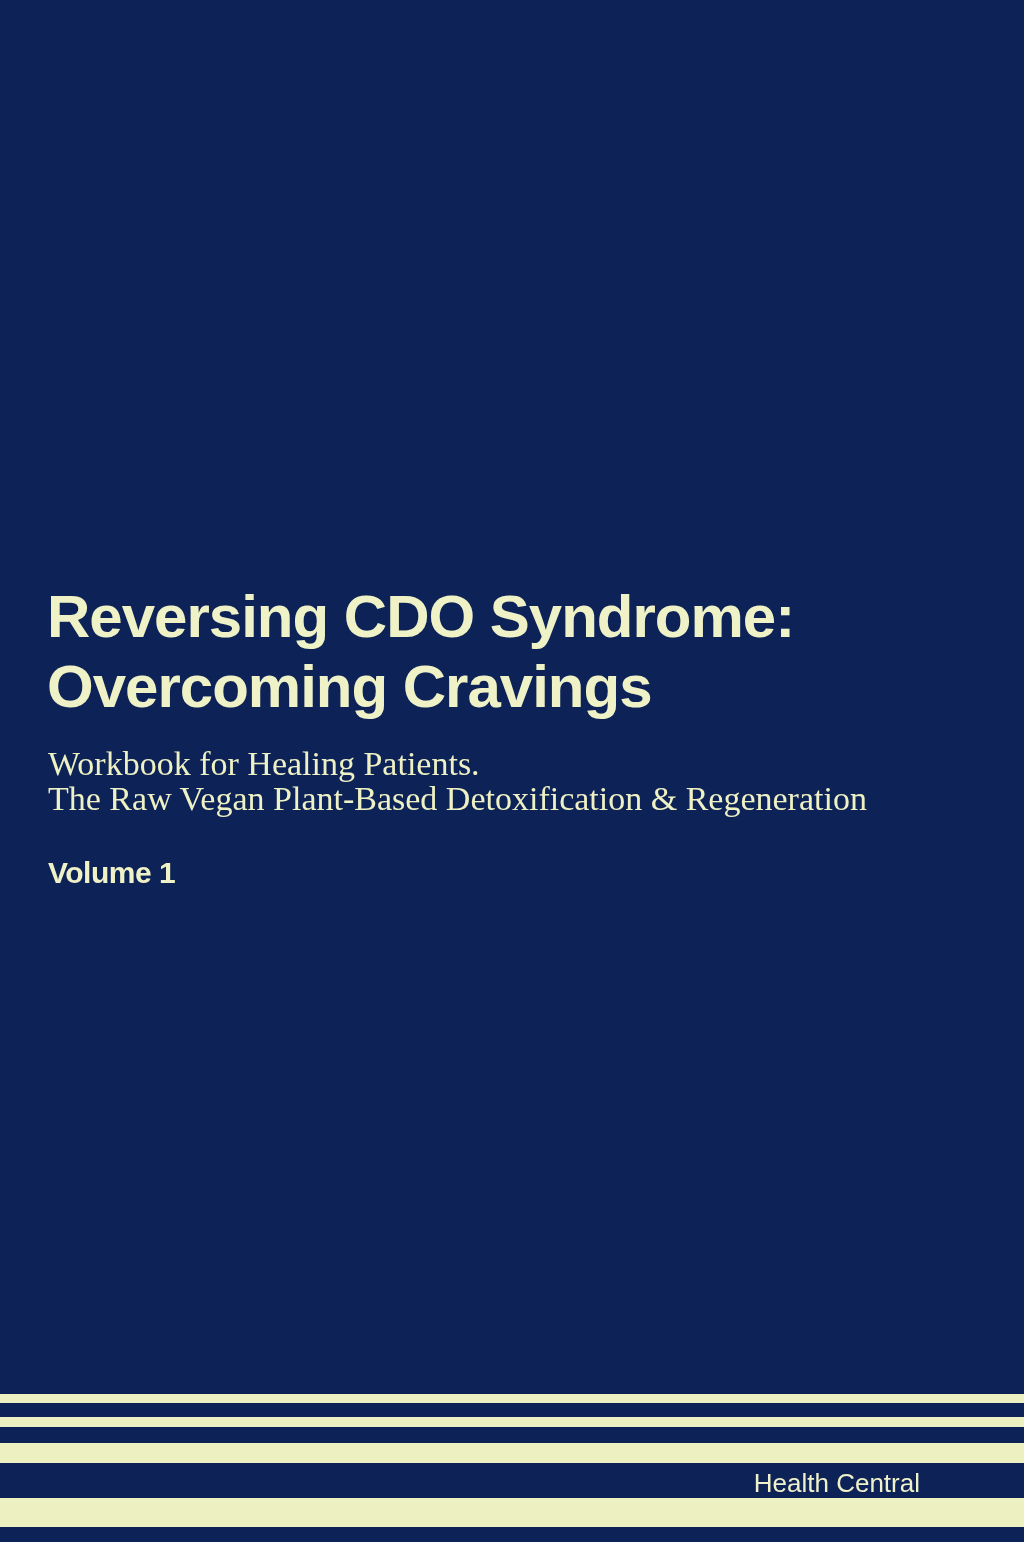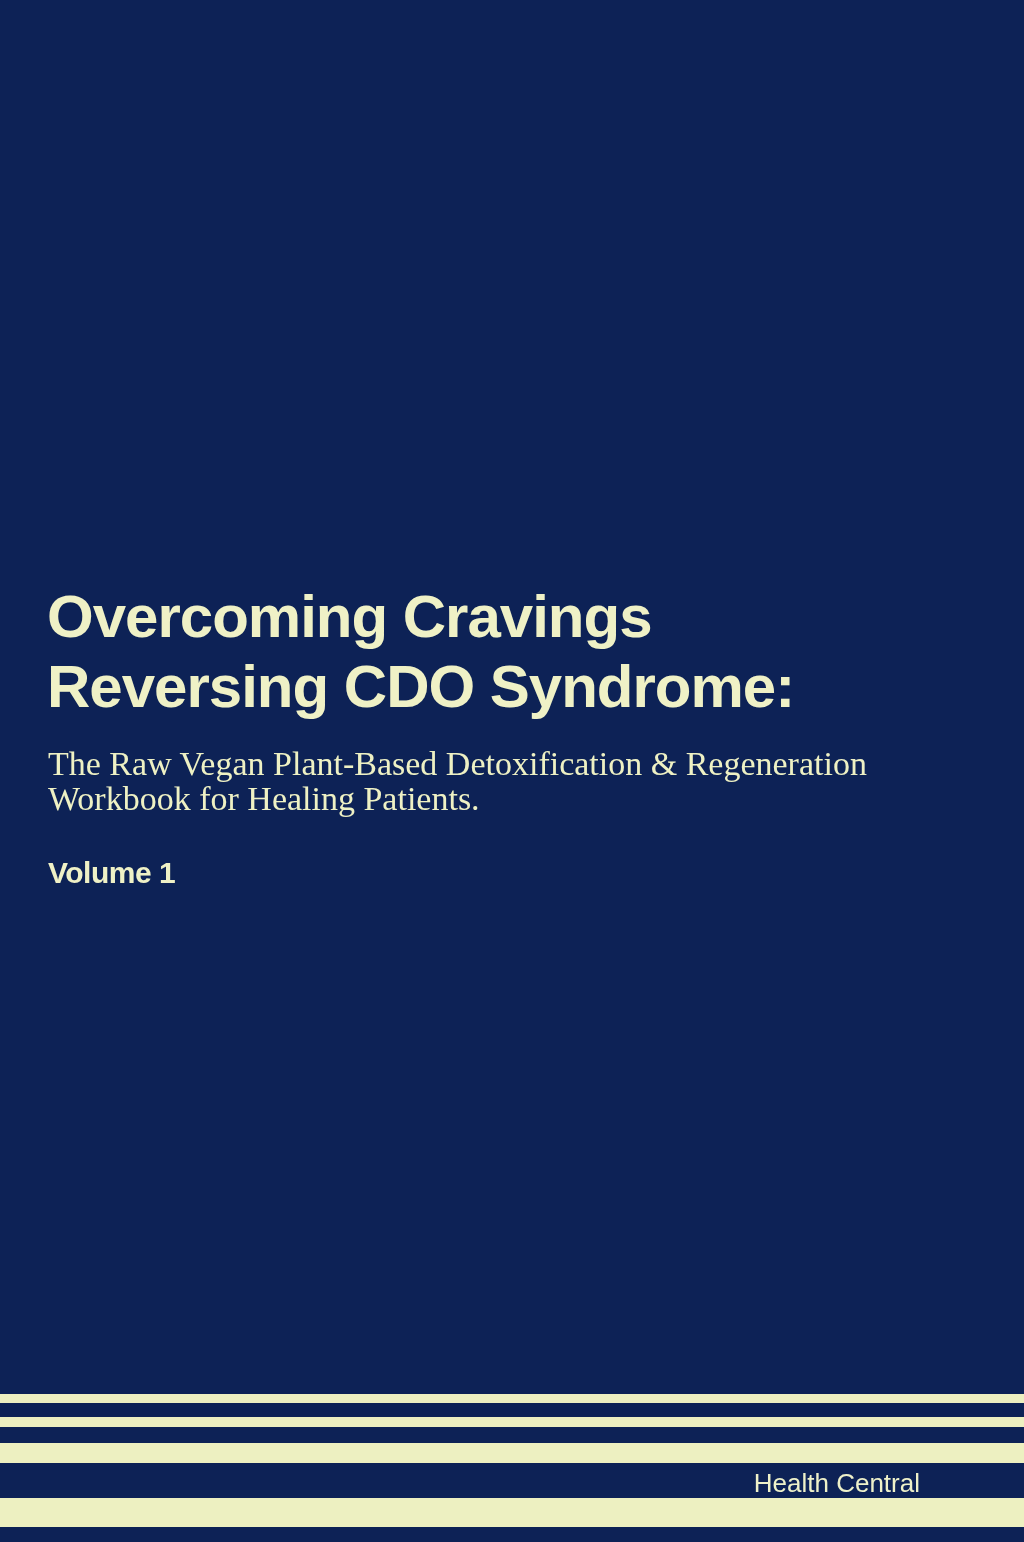--- a/index.html
+++ b/index.html
@@ -78,27 +78,27 @@
     position: relative;
     top: 2px;
   }
 </style>
 </head>
 <body>
 
 <div class="cover">
 
   <div class="title-block">
+    <div class="title-line">Reversing CDO Syndrome:</div>
     <div class="title-line">Overcoming Cravings</div>
-    <div class="title-line">Reversing CDO Syndrome:</div>
   </div>
 
   <div class="subtitle-block">
+    <div class="subtitle-line">Workbook for Healing Patients.</div>
     <div class="subtitle-line">The Raw Vegan Plant-Based Detoxification &amp; Regeneration</div>
-    <div class="subtitle-line">Workbook for Healing Patients.</div>
   </div>
 
   <div class="volume">Volume 1</div>
 
   <div class="stripe stripe-a"></div>
   <div class="stripe stripe-b"></div>
   <div class="stripe stripe-c"></div>
 
   <div class="publisher-band">
     <span class="publisher">Health Central</span>

